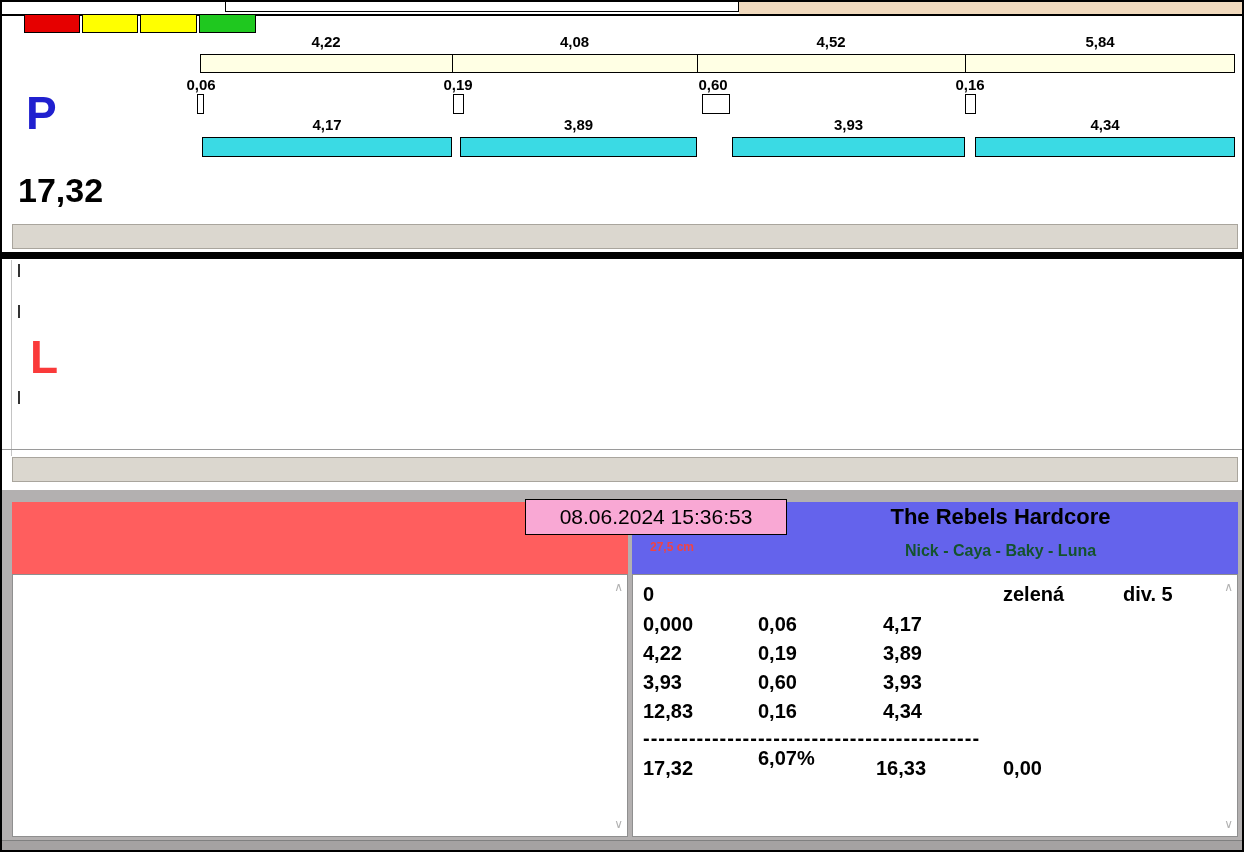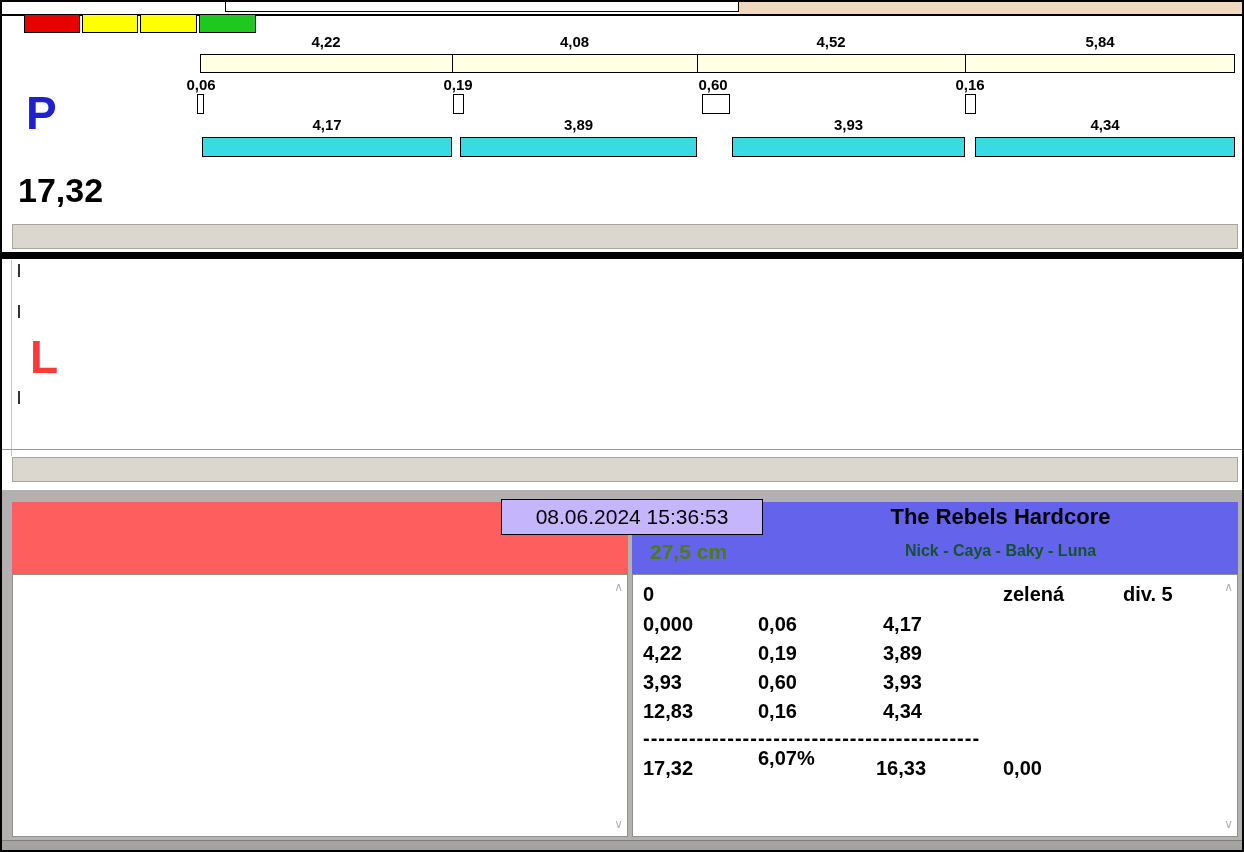--- a/index.html
+++ b/index.html
@@ -87,24 +87,24 @@
   <div class="strip" style="top:455px;"></div>
 
   <div class="abs" style="left:0;top:488px;width:1240px;height:362px;background:#b3b0b0;">
   </div>
 
   <div class="abs" style="left:10px;top:500px;width:616px;height:72px;background:#ff5e5e;"></div>
 
   <div class="abs" style="left:630px;top:500px;width:606px;height:72px;background:#6463ec;"></div>
 
   <div class="abs" style="left:761px;top:502px;width:475px;text-align:center;font-size:22px;color:#000;">The Rebels Hardcore</div>
-  <div class="abs" style="left:648px;top:538px;font-size:21px;color:#4d7c0f;">27,5 cm</div>
+  <div class="abs" style="left:648px;top:538px;font-size:12px;color:#ef4444;">27,5 cm</div>
   <div class="abs" style="left:761px;top:540px;width:475px;text-align:center;font-size:16px;color:#14532d;">Nick - Caya - Baky - Luna</div>
 
-  <div class="abs" style="left:499px;top:497px;width:262px;height:36px;background:#c4b5fd;border:1px solid #000;
+  <div class="abs" style="left:523px;top:497px;width:262px;height:36px;background:#f9a8d4;border:1px solid #000;
               font-weight:normal;font-size:21px;text-align:center;line-height:34px;">08.06.2024 15:36:53</div>
 
   <div class="panel" style="left:10px;top:572px;width:616px;height:263px;">
     <span class="scr" style="right:4px;top:6px;">∧</span>
     <span class="scr" style="right:4px;bottom:6px;">∨</span>
   </div>
 
   <div class="panel" style="left:630px;top:572px;width:606px;height:263px;">
     <span class="cell" style="left:10px;top:8px;">0</span>
     <span class="cell" style="left:370px;top:8px;">zelená</span>

